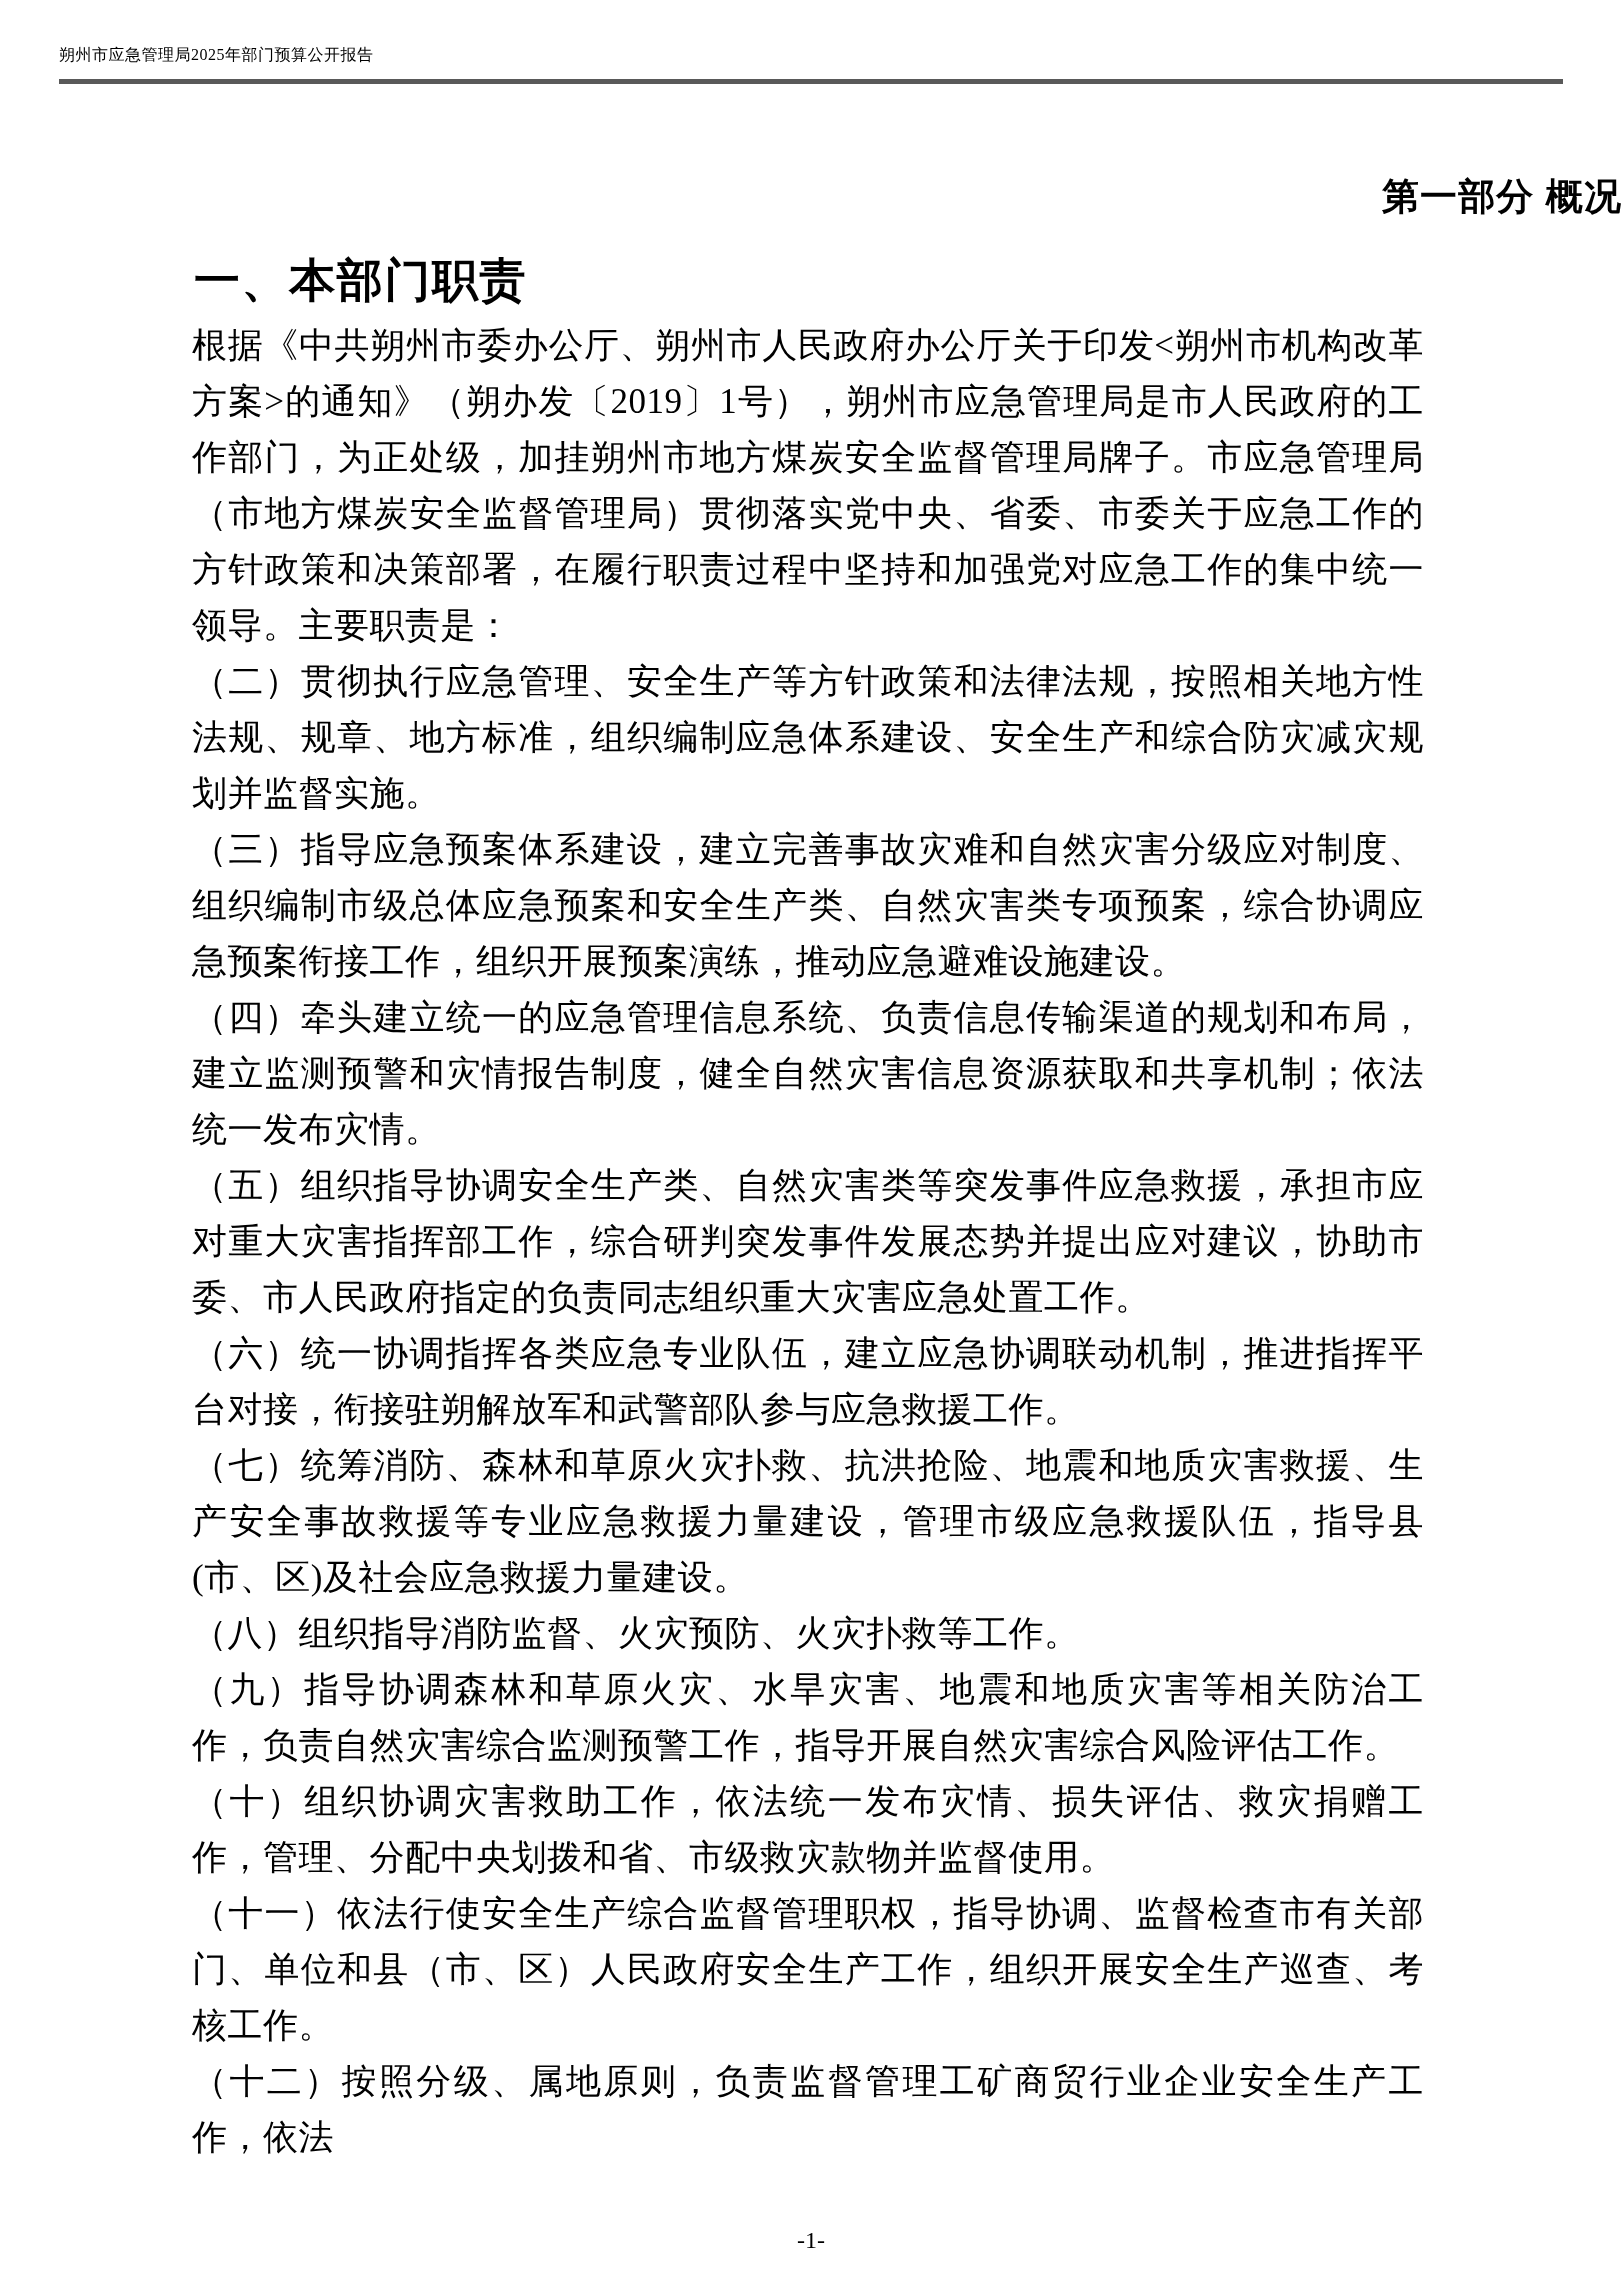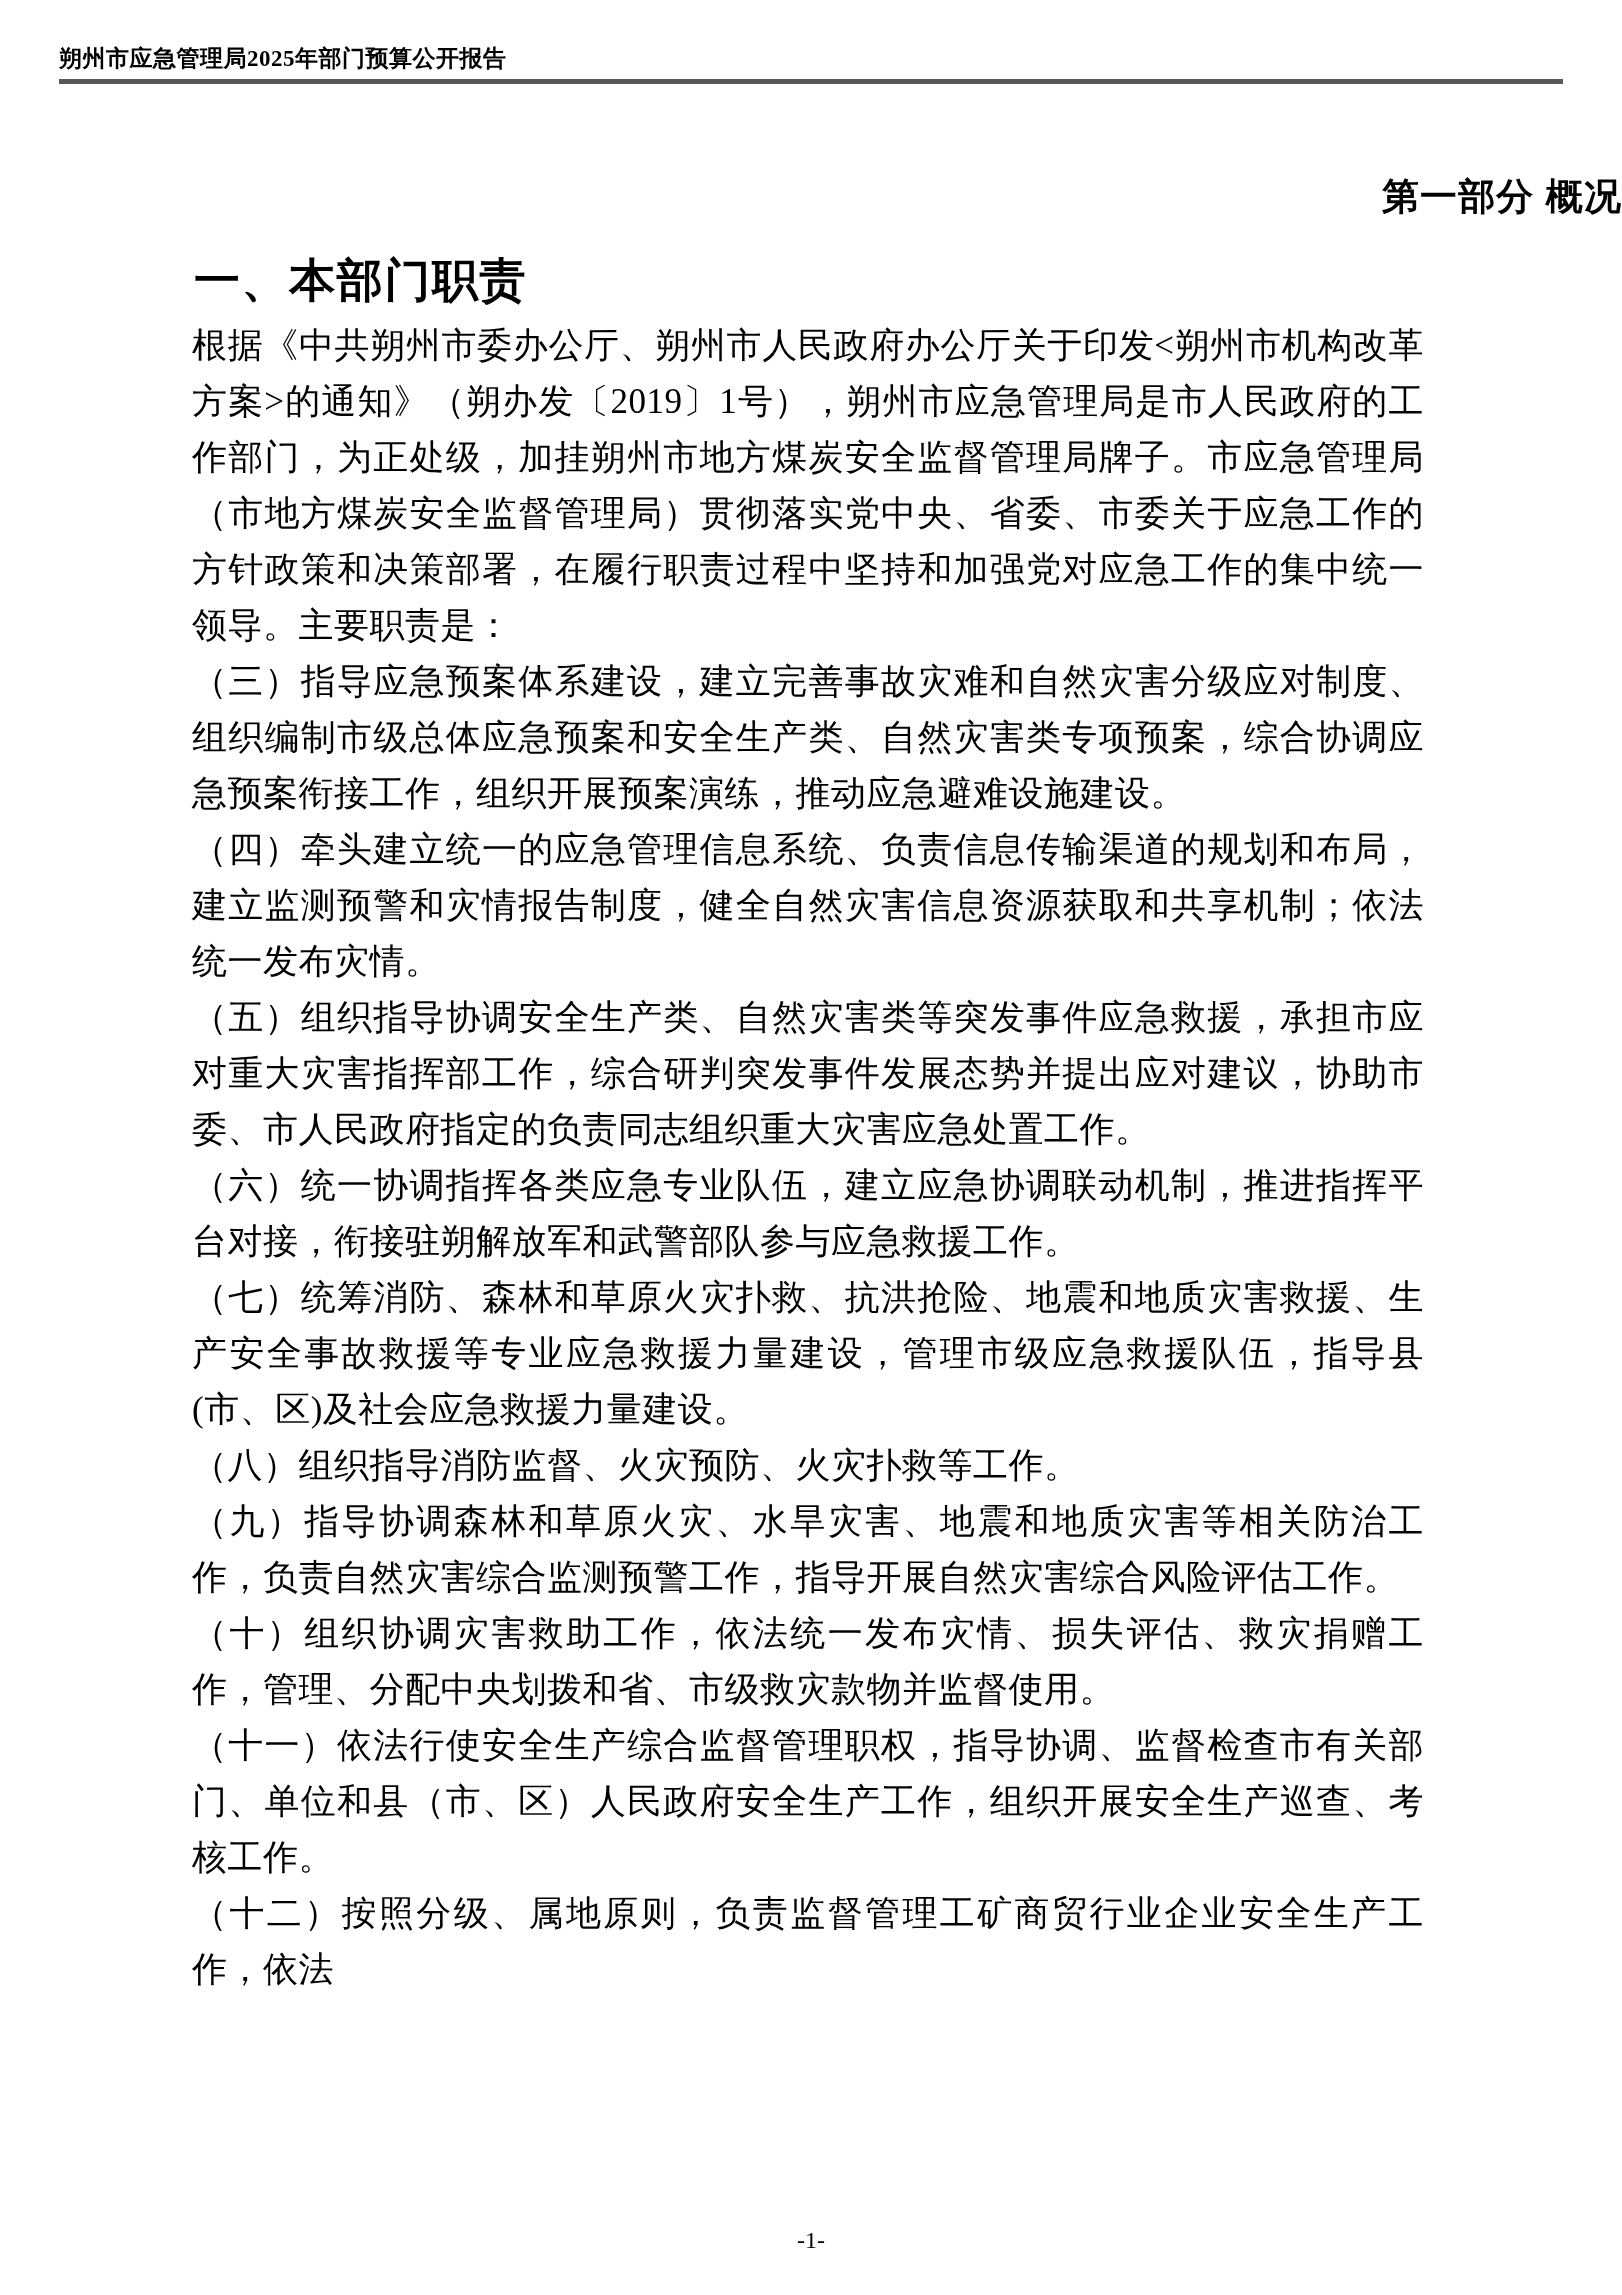--- a/index.html
+++ b/index.html
@@ -16,22 +16,22 @@
     color: #000000;
     overflow: hidden;
   }
   .page-header {
     position: absolute;
     top: 45px;
     left: 59px;
     right: 59px;
   }
   .header-title {
-    font-size: 23px;
-    font-weight: 700;
+    font-size: 16px;
+    font-weight: 400;
     letter-spacing: 0.5px;
     line-height: 1.2;
   }
   .header-rule {
     position: absolute;
     top: 79px;
     left: 59px;
     right: 59px;
     height: 4.9px;
     background: #595959;
@@ -91,20 +91,21 @@
   </div>
 
   <div class="header-rule"></div>
 
   <h1 class="part-title">第一部分 概况</h1>
 
   <h2 class="section-heading">一、本部门职责</h2>
 
   <div class="doc-body">
     <p>根据《中共朔州市委办公厅、朔州市人民政府办公厅关于印发&lt;朔州市机构改革方案&gt;的通知》（朔办发〔2019〕1号），朔州市应急管理局是市人民政府的工作部门，为正处级，加挂朔州市地方煤炭安全监督管理局牌子。市应急管理局（市地方煤炭安全监督管理局）贯彻落实党中央、省委、市委关于应急工作的方针政策和决策部署，在履行职责过程中坚持和加强党对应急工作的集中统一领导。主要职责是：</p>
+    <p>（二）贯彻执行应急管理、安全生产等方针政策和法律法规，按照相关地方性法规、规章、地方标准，组织编制应急体系建设、安全生产和综合防灾减灾规划并监督实施。</p>
     <p>（三）指导应急预案体系建设，建立完善事故灾难和自然灾害分级应对制度、组织编制市级总体应急预案和安全生产类、自然灾害类专项预案，综合协调应急预案衔接工作，组织开展预案演练，推动应急避难设施建设。</p>
     <p>（四）牵头建立统一的应急管理信息系统、负责信息传输渠道的规划和布局，建立监测预警和灾情报告制度，健全自然灾害信息资源获取和共享机制；依法统一发布灾情。</p>
     <p>（五）组织指导协调安全生产类、自然灾害类等突发事件应急救援，承担市应对重大灾害指挥部工作，综合研判突发事件发展态势并提出应对建议，协助市委、市人民政府指定的负责同志组织重大灾害应急处置工作。</p>
     <p>（六）统一协调指挥各类应急专业队伍，建立应急协调联动机制，推进指挥平台对接，衔接驻朔解放军和武警部队参与应急救援工作。</p>
     <p>（七）统筹消防、森林和草原火灾扑救、抗洪抢险、地震和地质灾害救援、生产安全事故救援等专业应急救援力量建设，管理市级应急救援队伍，指导县(市、区)及社会应急救援力量建设。</p>
     <p>（八）组织指导消防监督、火灾预防、火灾扑救等工作。</p>
     <p>（九）指导协调森林和草原火灾、水旱灾害、地震和地质灾害等相关防治工作，负责自然灾害综合监测预警工作，指导开展自然灾害综合风险评估工作。</p>
     <p>（十）组织协调灾害救助工作，依法统一发布灾情、损失评估、救灾捐赠工作，管理、分配中央划拨和省、市级救灾款物并监督使用。</p>
     <p>（十一）依法行使安全生产综合监督管理职权，指导协调、监督检查市有关部门、单位和县（市、区）人民政府安全生产工作，组织开展安全生产巡查、考核工作。</p>
     <p>（十二）按照分级、属地原则，负责监督管理工矿商贸行业企业安全生产工作，依法</p>

